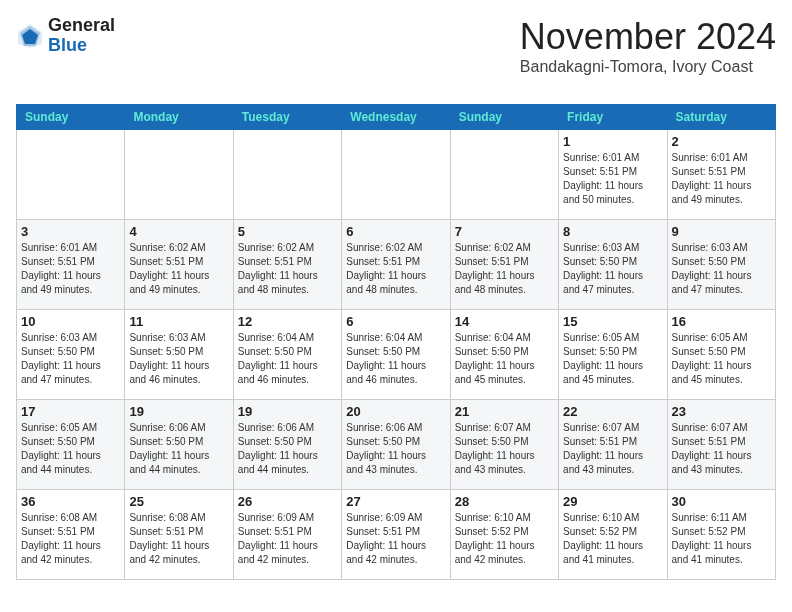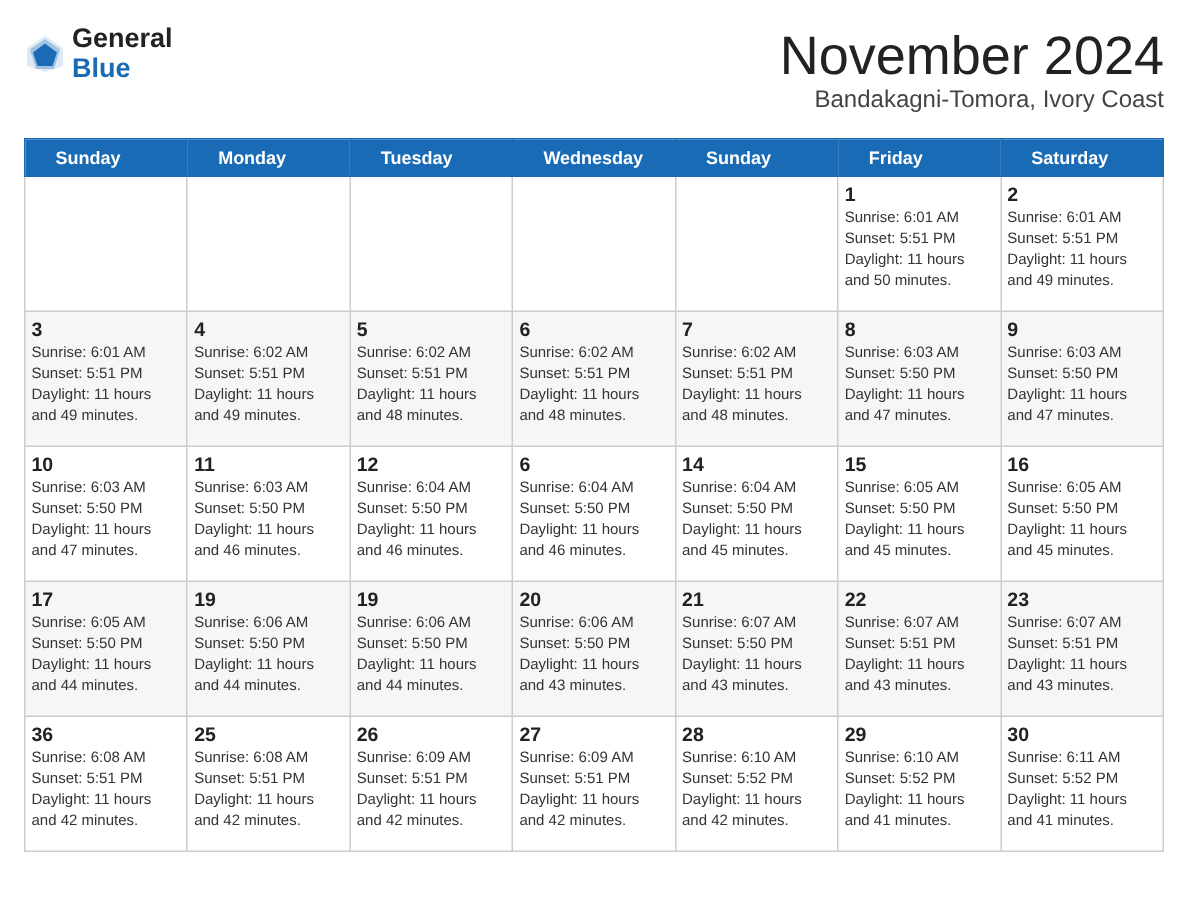--- a/index.html
+++ b/index.html
@@ -7,59 +7,59 @@
       font-family: Arial, sans-serif;
       background: #fff;
       width: 792px;
       min-height: 612px;
       padding: 16px;
     }
     .header {
       display: flex;
       justify-content: space-between;
       align-items: flex-start;
-      margin-bottom: 16px;
+      margin-bottom: 28px;
     }
     .logo {
       display: flex;
       align-items: center;
       gap: 4px;
     }
     .logo-text {
       font-size: 18px;
       font-weight: bold;
       line-height: 1.1;
     }
     .logo-text span.general { color: #222; }
     .logo-text span.blue { color: #1a6bb5; }
     .logo-icon {
       width: 28px;
       height: 28px;
     }
-    .title-block { text-align: right; }
+    .title-block { }
     .month-title {
       font-size: 36px;
       font-weight: normal;
       color: #222;
     }
     .location-subtitle {
       font-size: 16px;
       color: #444;
     }
     table {
       width: 100%;
       border-collapse: collapse;
       table-layout: fixed;
     }
     thead tr th {
       background: #1a6bb5;
-      color: #ffffff;
+      color: #5eead4;
       font-size: 12px;
       font-weight: bold;
-      padding: 5px 20px;
+      padding: 5px 8px;
       text-align: left;
       border: 1px solid #1a6bb5;
     }
     tbody tr td {
       border: 1px solid #ccc;
       vertical-align: top;
       padding: 4px 4px 4px 4px;
       font-size: 10px;
       color: #333;
       height: 90px;

